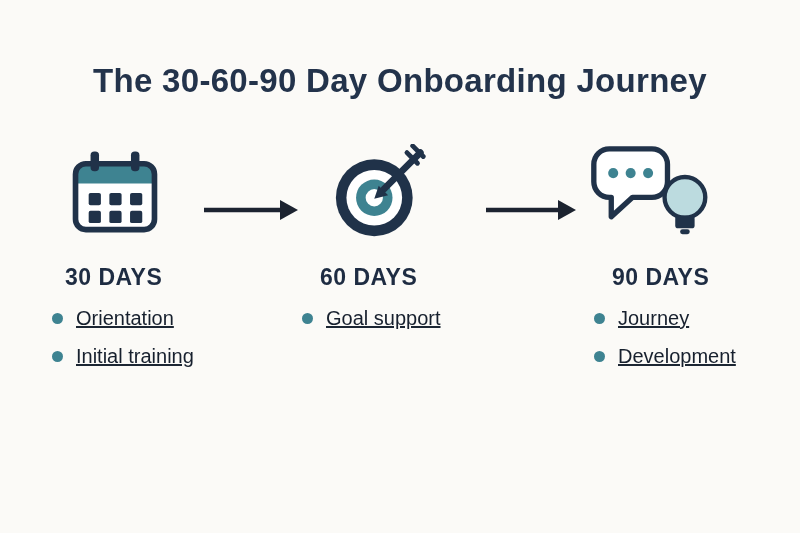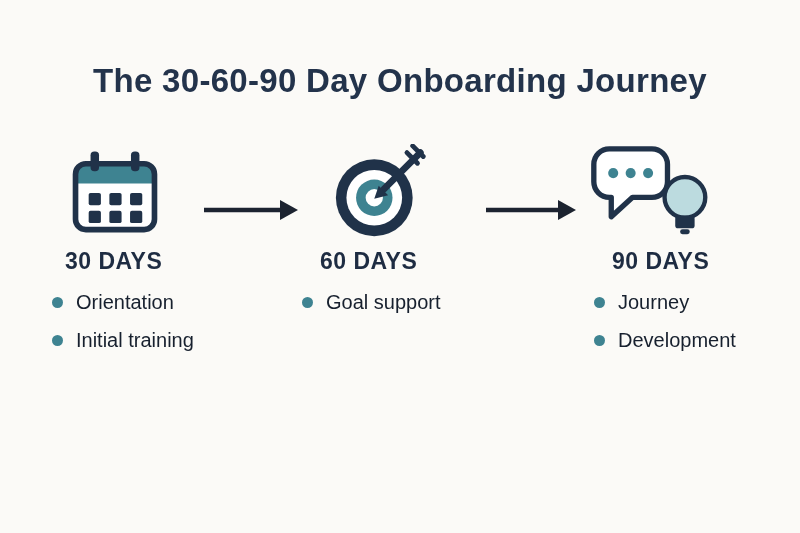--- a/index.html
+++ b/index.html
@@ -16,31 +16,31 @@
   }
   .col{position:absolute;top:140px;}
   .col1{left:50px;width:220px;}
   .col2{left:300px;width:235px;}
   .col3{left:588px;width:215px;}
   .icon-area{height:108px;display:flex;align-items:center;}
   .col1 .icon-area{padding-left:18px;}
   .col2 .icon-area{padding-left:28px;}
   .col3 .icon-area{padding-left:0px;}
   .stage-label{
-    font-size:23px;font-weight:bold;
+    margin-top:16px;font-size:23px;font-weight:bold;
     color:#1e2c42;letter-spacing:.5px;
   }
   .col1 .stage-label{padding-left:15px;}
   .col2 .stage-label{padding-left:20px;}
   .col3 .stage-label{padding-left:24px;}
   .items{margin-top:16px;}
   .col1 .items{padding-left:2px;}
   .col2 .items{padding-left:2px;}
   .col3 .items{padding-left:6px;}
-  .item{display:flex;align-items:center;margin-bottom:15px;}
+  .item{display:flex;align-items:center;margin-bottom:15px;text-decoration:underline;}
   .dot{
     width:11px;height:11px;border-radius:50%;
     background:#3e8391;margin-right:13px;flex:0 0 auto;
   }
   .item-text{font-size:20px;color:#17202e;}
   .arrow{position:absolute;top:197px;height:26px;}
   .arrow1{left:204px;width:94px;}
   .arrow2{left:486px;width:90px;}
 </style>
 </head>

